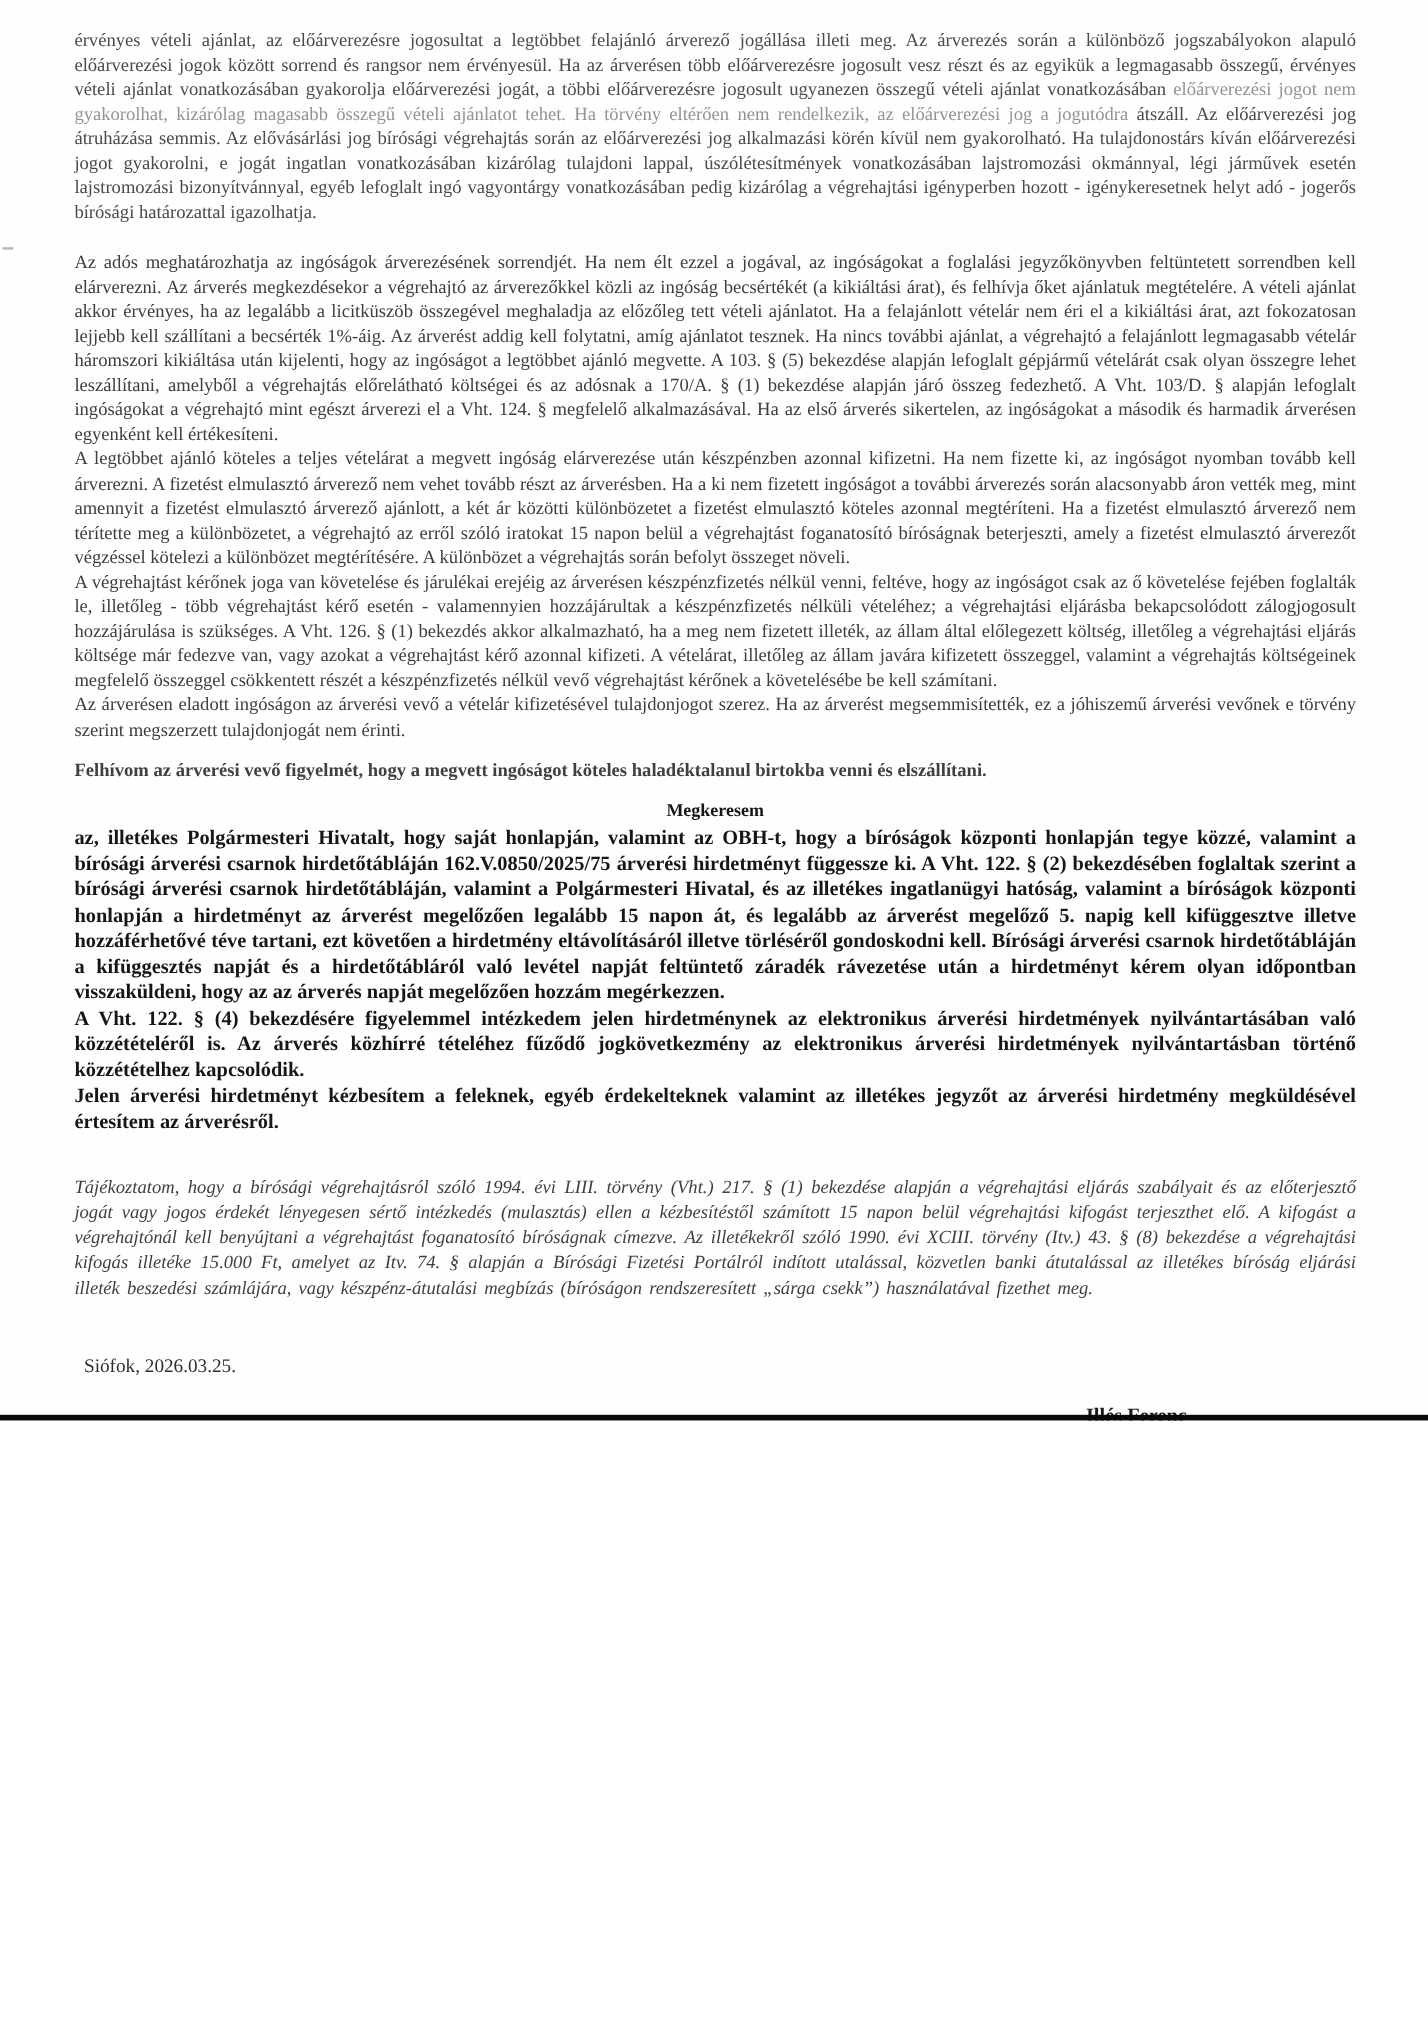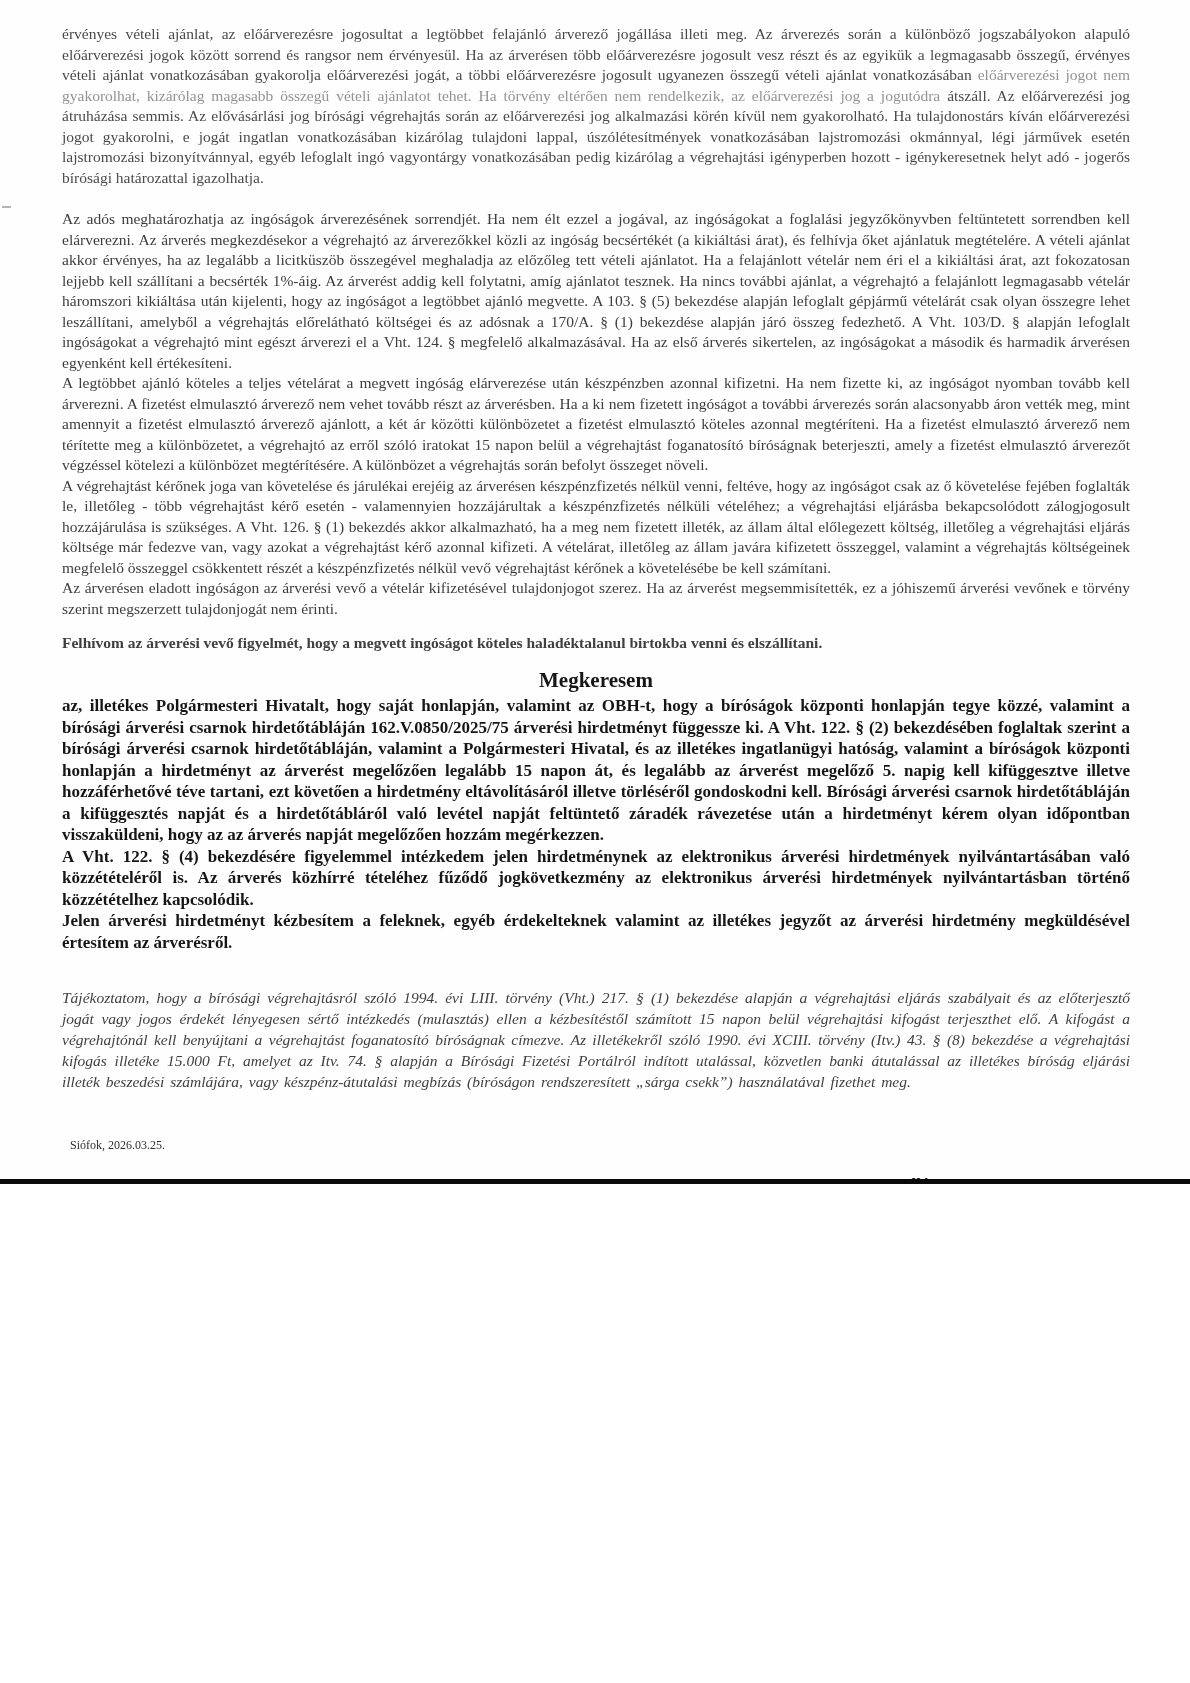--- a/index.html
+++ b/index.html
@@ -30,21 +30,21 @@
     font-size: 15.5px;
     line-height: 21px;
     color: #404040;
     text-align: justify;
   }
   .heading {
     margin-top: 15px;
     margin-bottom: 2px;
     text-align: center;
     font-weight: bold;
-    font-size: 21px;
+    font-size: 15px;
     color: #161616;
   }
   .bold-block {
     font-weight: bold;
     font-size: 17px;
     line-height: 21.5px;
     text-align: justify;
     color: #161616;
   }
   .legal {
@@ -52,21 +52,21 @@
     font-style: italic;
     font-size: 15.5px;
     line-height: 21px;
     text-align: justify;
     color: #3f3f3f;
     word-spacing: 2px;
   }
   .date-line {
     margin-top: 46px;
     padding-left: 8px;
-    font-size: 12px;
+    font-size: 16px;
     color: #2f2f2f;
   }
   .signature {
     margin-top: 22px;
     margin-left: 700px;
     width: 370px;
     text-align: center;
   }
   .signature .name {
     font-weight: bold;

